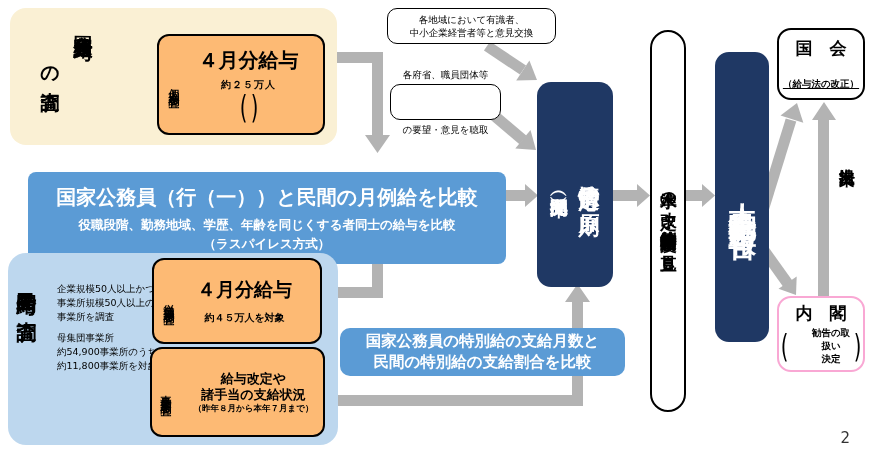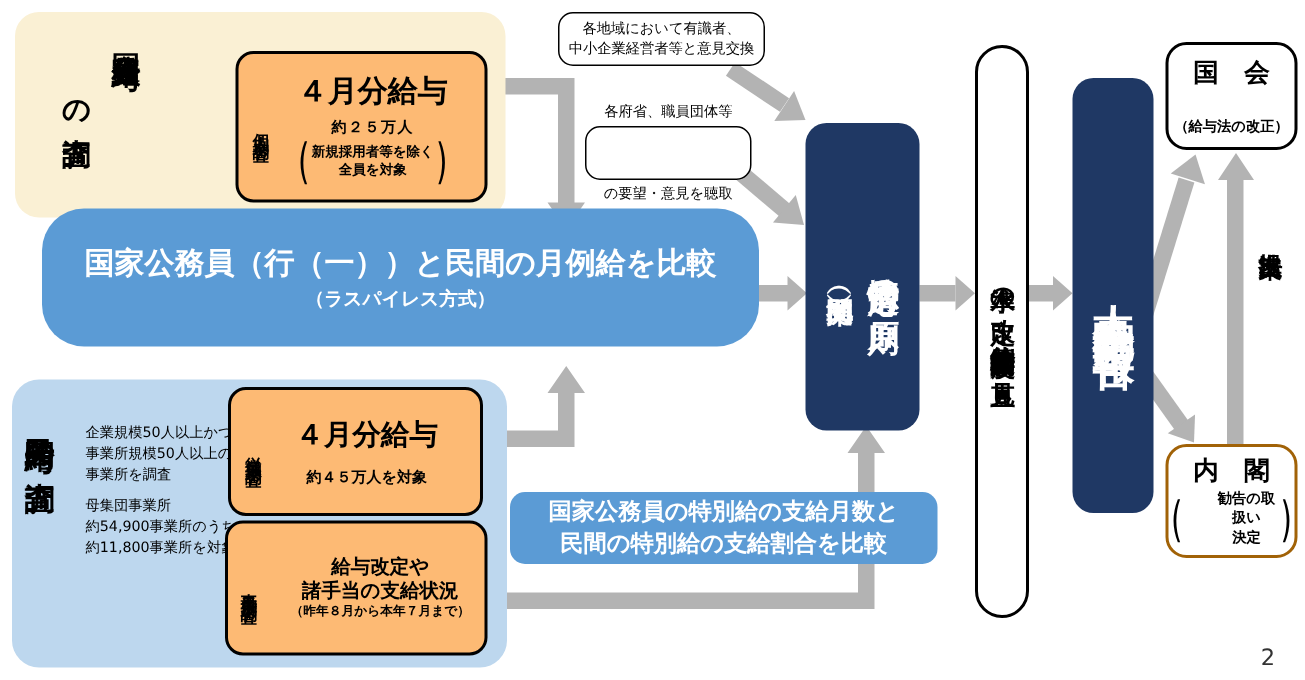--- a/index.html
+++ b/index.html
@@ -71,41 +71,38 @@
       <div class="vtext b" style="font-size:19px;letter-spacing:1px;color:#000;">国家公務員給与</div>
       <div class="vtext b" style="font-size:19px;letter-spacing:1px;color:#000;padding-top:34px;">の調査</div>
     </div>
     <div class="box wbox" style="left:147px;top:26px;width:168px;height:101px;display:flex;padding:4px 6px;">
       <div class="side-label">個人別調査</div>
       <div class="ctr" style="flex:1;color:#000;">
         <div class="b" style="font-size:20px;">４月分給与</div>
         <div class="b" style="font-size:10px;margin-top:4px;letter-spacing:1px;">約２５万人</div>
         <div class="paren-wrap" style="margin-top:2px;">
           <span class="big-paren">(</span>
-          <span class="b" style="font-size:9px;line-height:1.35;">
-            <span>新規採用者等を除く</span><br>
-            <span>全員を対象</span>
-          </span>
           <span class="big-paren">)</span>
         </div>
       </div>
     </div>
   </div>
 
-  <div class="box wbox-thin ctr" style="left:372px;top:8px;width:138px;height:36px;font-size:9.5px;line-height:1.4;color:#000;">
+  <div class="box wbox-thin ctr" style="left:387px;top:8px;width:169px;height:36px;font-size:9.5px;line-height:1.4;color:#000;">
     <span>各地域において有識者、</span>
     <span>中小企業経営者等と意見交換</span>
   </div>
   <div class="box wbox-thin ctr" style="left:390px;top:84px;width:111px;height:36px;font-size:9.5px;line-height:1.4;color:#000;gap:41px;">
     <span>各府省、職員団体等</span>
     <span>の要望・意見を聴取</span>
   </div>
 
-  <div class="box blue ctr" style="left:28px;top:139px;width:478px;height:92px;border-radius:28px;">
+  <div class="box blue ctr" style="left:28px;top:172px;width:478px;height:92px;border-radius:8px;">
     <div class="b" style="font-size:20px;">国家公務員（行（一））と民間の月例給を比較</div>
+    <div class="b" style="font-size:12.5px;margin-top:6px;">役職段階、勤務地域、学歴、年齢を同じくする者同士の給与を比較</div>
     <div class="b" style="font-size:12.5px;margin-top:2px;">（ラスパイレス方式）</div>
   </div>
 
   <div class="box lblue" style="left:8px;top:253px;width:330px;height:192px;">
     <div class="abs vtext b" style="left:6px;top:24px;height:156px;font-size:20px;letter-spacing:1px;color:#000;">民間給与の調査</div>
     <div class="abs" style="left:49px;top:29px;font-size:9.5px;line-height:1.45;color:#000;">
       <span>企業規模50人以上かつ</span><br>
       <span>事業所規模50人以上の</span><br>
       <span>事業所を調査</span>
     </div>
@@ -144,26 +141,26 @@
   <div class="box" style="left:650px;top:30px;width:36px;height:382px;background:#fff;border:2px solid #000;border-radius:18px;display:flex;align-items:center;justify-content:center;">
     <div class="vtext b" style="font-size:16.5px;color:#000;letter-spacing:.5px;">水準の改定、俸給制度・諸手当制度の見直し</div>
   </div>
 
   <div class="box navy" style="left:715px;top:52px;width:54px;height:290px;display:flex;align-items:center;justify-content:center;">
     <div class="vtext b" style="font-size:28px;letter-spacing:4px;">人事院勧告・報告</div>
   </div>
 
   <div class="box ctr" style="left:777px;top:28px;width:88px;height:72px;background:#fff;border:2px solid #000;border-radius:14px;color:#000;">
     <div class="b" style="font-size:17px;">国　会</div>
-    <div class="b" style="font-size:9.5px;margin-top:18px;">（給与法の改正）</div>
+    <div class="b" style="font-size:9.5px;margin-top:18px;text-decoration:underline;">（給与法の改正）</div>
   </div>
 
   <div class="abs vtext b" style="left:836px;top:156px;height:96px;font-size:16px;color:#000;z-index:2;">法案提出</div>
 
-  <div class="box ctr" style="left:777px;top:296px;width:88px;height:76px;background:#fff;border:2px solid #a16207;border-radius:14px;color:#000;">
+  <div class="box ctr" style="left:777px;top:296px;width:88px;height:76px;background:#fff;border:2px solid #f9a8d4;border-radius:14px;color:#000;">
     <div class="b" style="font-size:17px;">内　閣</div>
     <div class="paren-wrap" style="margin-top:2px;">
       <span class="big-paren">(</span>
       <span class="b" style="font-size:9.5px;line-height:1.35;margin-left:20px;">
         <span>勧告の取扱い</span><br>
         <span>決定</span>
       </span>
       <span class="big-paren">)</span>
     </div>
   </div>

